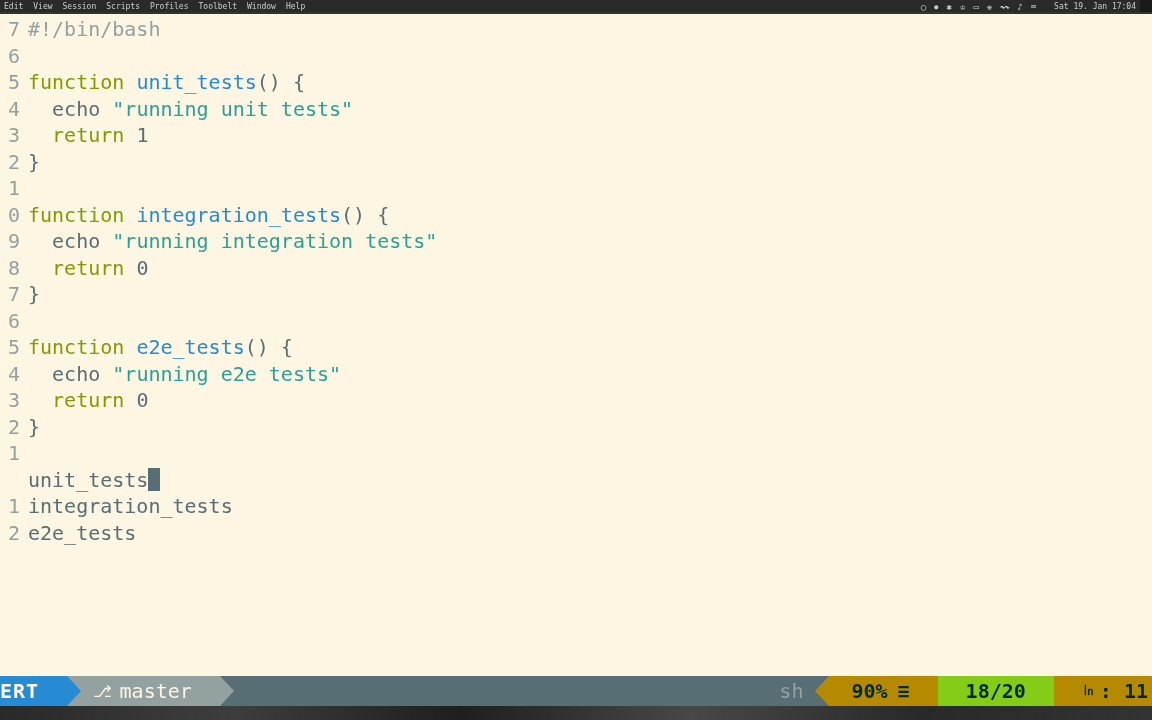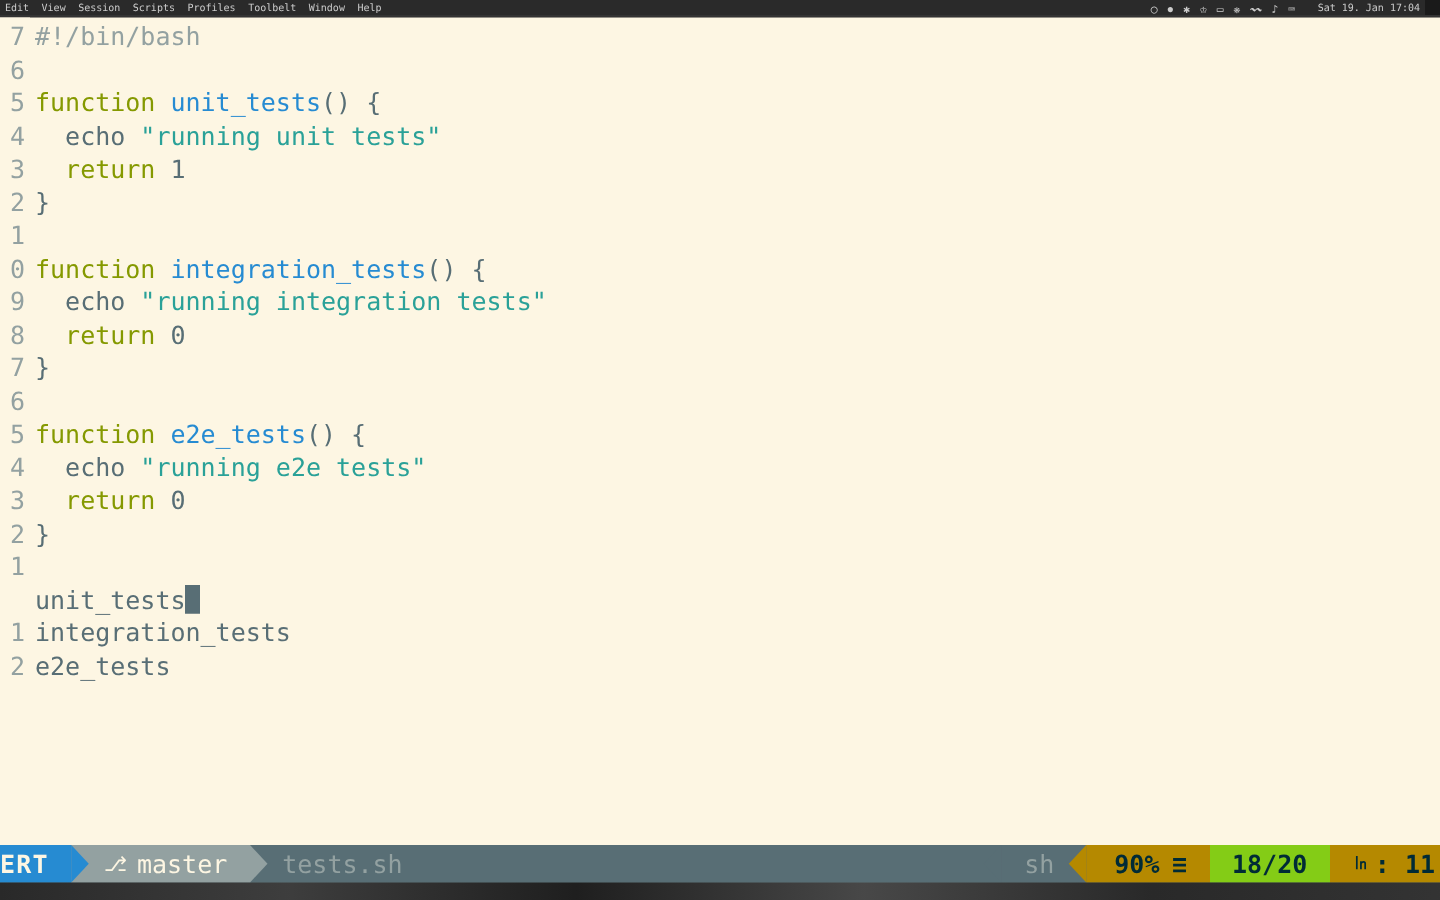--- a/index.html
+++ b/index.html
@@ -87,21 +87,21 @@
     background: #586e75;
     display: flex;
     align-items: stretch;
     font-size: 20px;
     font-weight: 500;
     color: #fdf6e3;
   }
   .seg {
     display: flex;
     align-items: center;
-    padding: 0 18px;
+    padding: 0 28px;
     position: relative;
   }
   .seg-mode {
     background: #268bd2;
     color: #fdf6e3;
     font-weight: 600;
     letter-spacing: 1px;
     padding-left: 0;
   }
   .seg-mode::after {
@@ -258,21 +258,20 @@
     </div>
   <div class="code" id="code"><div class="line"><span class="cm">#!/bin/bash</span></div><div class="line"></div><div class="line"><span class="kw">function </span><span class="nm">unit_tests</span><span class="op">() {</span></div><div class="line"><span class="op">  echo </span><span class="str">"running unit tests"</span></div><div class="line"><span class="kw">  return </span><span class="op">1</span></div><div class="line"><span class="op">}</span></div><div class="line"></div><div class="line"><span class="kw">function </span><span class="nm">integration_tests</span><span class="op">() {</span></div><div class="line"><span class="op">  echo </span><span class="str">"running integration tests"</span></div><div class="line"><span class="kw">  return </span><span class="op">0</span></div><div class="line"><span class="op">}</span></div><div class="line"></div><div class="line"><span class="kw">function </span><span class="nm">e2e_tests</span><span class="op">() {</span></div><div class="line"><span class="op">  echo </span><span class="str">"running e2e tests"</span></div><div class="line"><span class="kw">  return </span><span class="op">0</span></div><div class="line"><span class="op">}</span></div><div class="line"></div><div class="line"><span class="op">unit_tests</span><span class="cursor"></span></div><div class="line"><span class="op">integration_tests</span></div><div class="line"><span class="op">e2e_tests</span></div></div>
 </div>
 
 <div class="statusbar">
   <div class="seg seg-mode">ERT</div>
   <div class="seg seg-branch">
     <span class="branch-icon">⎇</span>
     <span>master</span>
   </div>
-  <div class="seg seg-file">tests.sh</div>
   <div class="seg-filler"></div>
   <div class="seg seg-ft">sh</div>
   <div class="seg seg-pct">
     <span>90%</span>
     <span style="margin-left:10px">≡</span>
   </div>
   <div class="seg seg-pos">18/20</div>
   <div class="seg seg-col">
     <span class="ln-icon">㏑</span>
     <span>: 11</span>

